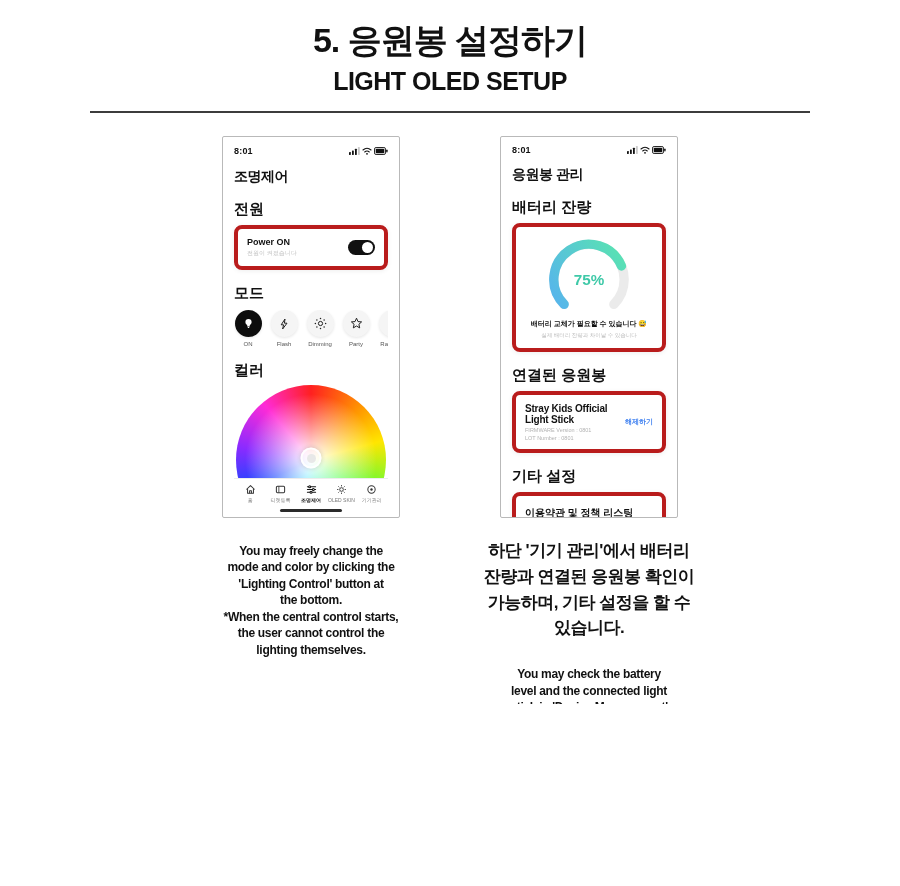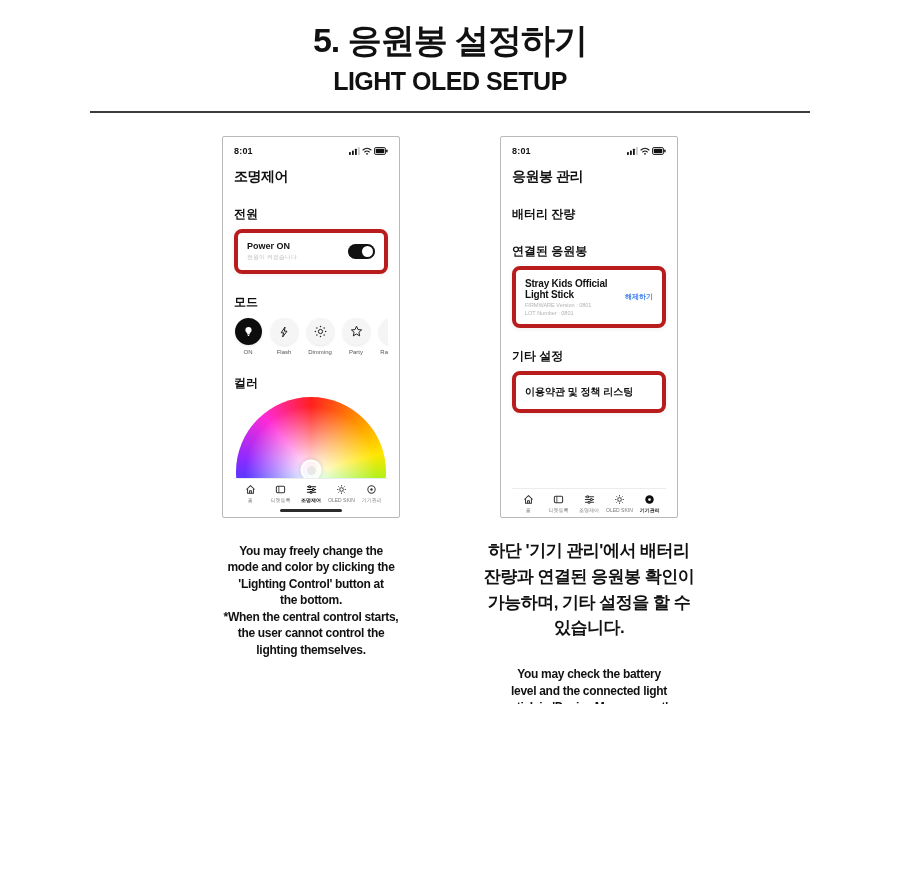--- a/index.html
+++ b/index.html
@@ -22,21 +22,21 @@
 
   
   .phone {
     width:178px; height:382px; background:#fff; border:1px solid #b9b9b9; border-radius:2px;
     padding:8px 11px 4px; display:flex; flex-direction:column; overflow:hidden; flex:0 0 auto;
   }
   .statusbar { display:flex; justify-content:space-between; align-items:center; height:12px; }
   .time { font-size:9px; font-weight:700; letter-spacing:0.2px; }
   .status-icons { display:flex; align-items:center; gap:2px; }
   .app-title { font-size:14px; font-weight:800; margin-top:11px; letter-spacing:-0.5px; }
-  .sec-label { font-size:12px; font-weight:700; margin-top:20px; }
+  .sec-label { font-size:15px; font-weight:700; margin-top:14px; }
 
   .card { background:#fff; border:4px solid #b91c1c; border-radius:8px; box-shadow:0 1px 5px rgba(0,0,0,0.07); }
 
   
   .power-card { margin-top:6px; padding:8px 9px; display:flex; align-items:center; justify-content:space-between; }
   .power-title { font-size:9px; font-weight:800; }
   .power-sub { font-size:6px; color:#c3c3c3; margin-top:2px; }
   .toggle { width:27px; height:15px; background:#111; border-radius:8px; position:relative; flex:0 0 auto; }
   .toggle-knob { position:absolute; right:2px; top:2px; width:11px; height:11px; background:#fff; border-radius:50%; }
 
@@ -286,20 +286,36 @@
                 <rect x="0.5" y="0.5" width="11" height="7" rx="1.6" fill="none" stroke="#111" stroke-width="0.9"></rect>
                 <rect x="1.7" y="1.7" width="8.6" height="4.6" rx="0.8" fill="#111"></rect>
                 <rect x="12.2" y="2.6" width="1.4" height="2.8" rx="0.7" fill="#111"></rect>
               </svg>
           </span>
         </div>
 
         <div class="app-title">응원봉 관리</div>
 
         <div class="sec-label">배터리 잔량</div>
+        <div class="card battery-card">
+          <svg class="gauge" width="120" height="82" viewBox="0 0 100 70">
+            <defs>
+              <linearGradient id="gaugeGrad" gradientUnits="userSpaceOnUse" x1="26" y1="60" x2="80" y2="26">
+                <stop offset="0" stop-color="#57b7e9"></stop>
+                <stop offset="1" stop-color="#59dfb6"></stop>
+              </linearGradient>
+            </defs>
+            <path d="M 28.8 59.2 A 30 30 0 1 1 71.2 59.2" fill="none" stroke="#ebebeb" stroke-width="8" stroke-linecap="round"></path>
+            <path d="M 28.8 59.2 A 30 30 0 1 1 77.7 26.5" fill="none" stroke="url(#gaugeGrad)" stroke-width="8" stroke-linecap="round"></path>
+            <text x="50" y="43" text-anchor="middle" font-size="13" font-weight="bold" fill="#3fc9a8" font-family="Liberation Sans, sans-serif"> </text>
+            <text x="50" y="43" text-anchor="middle" font-size="13" font-weight="bold" fill="#3fc9a8" font-family="Liberation Sans, sans-serif">75%</text>
+          </svg>
+          <div class="batt-msg">배터리 교체가 필요할 수 있습니다 😅</div>
+          <div class="batt-note">실제 배터리 잔량과 차이날 수 있습니다</div>
+        </div>
 
         <div class="sec-label">연결된 응원봉</div>
         <div class="card device-card">
           <div>
             <div class="device-name">Stray Kids Official Light Stick</div>
             <div class="device-meta">FIRMWARE Version : 0801</div>
             <div class="device-meta">LOT Number : 0801</div>
           </div>
           <div class="disconnect">해제하기</div>
         </div>

